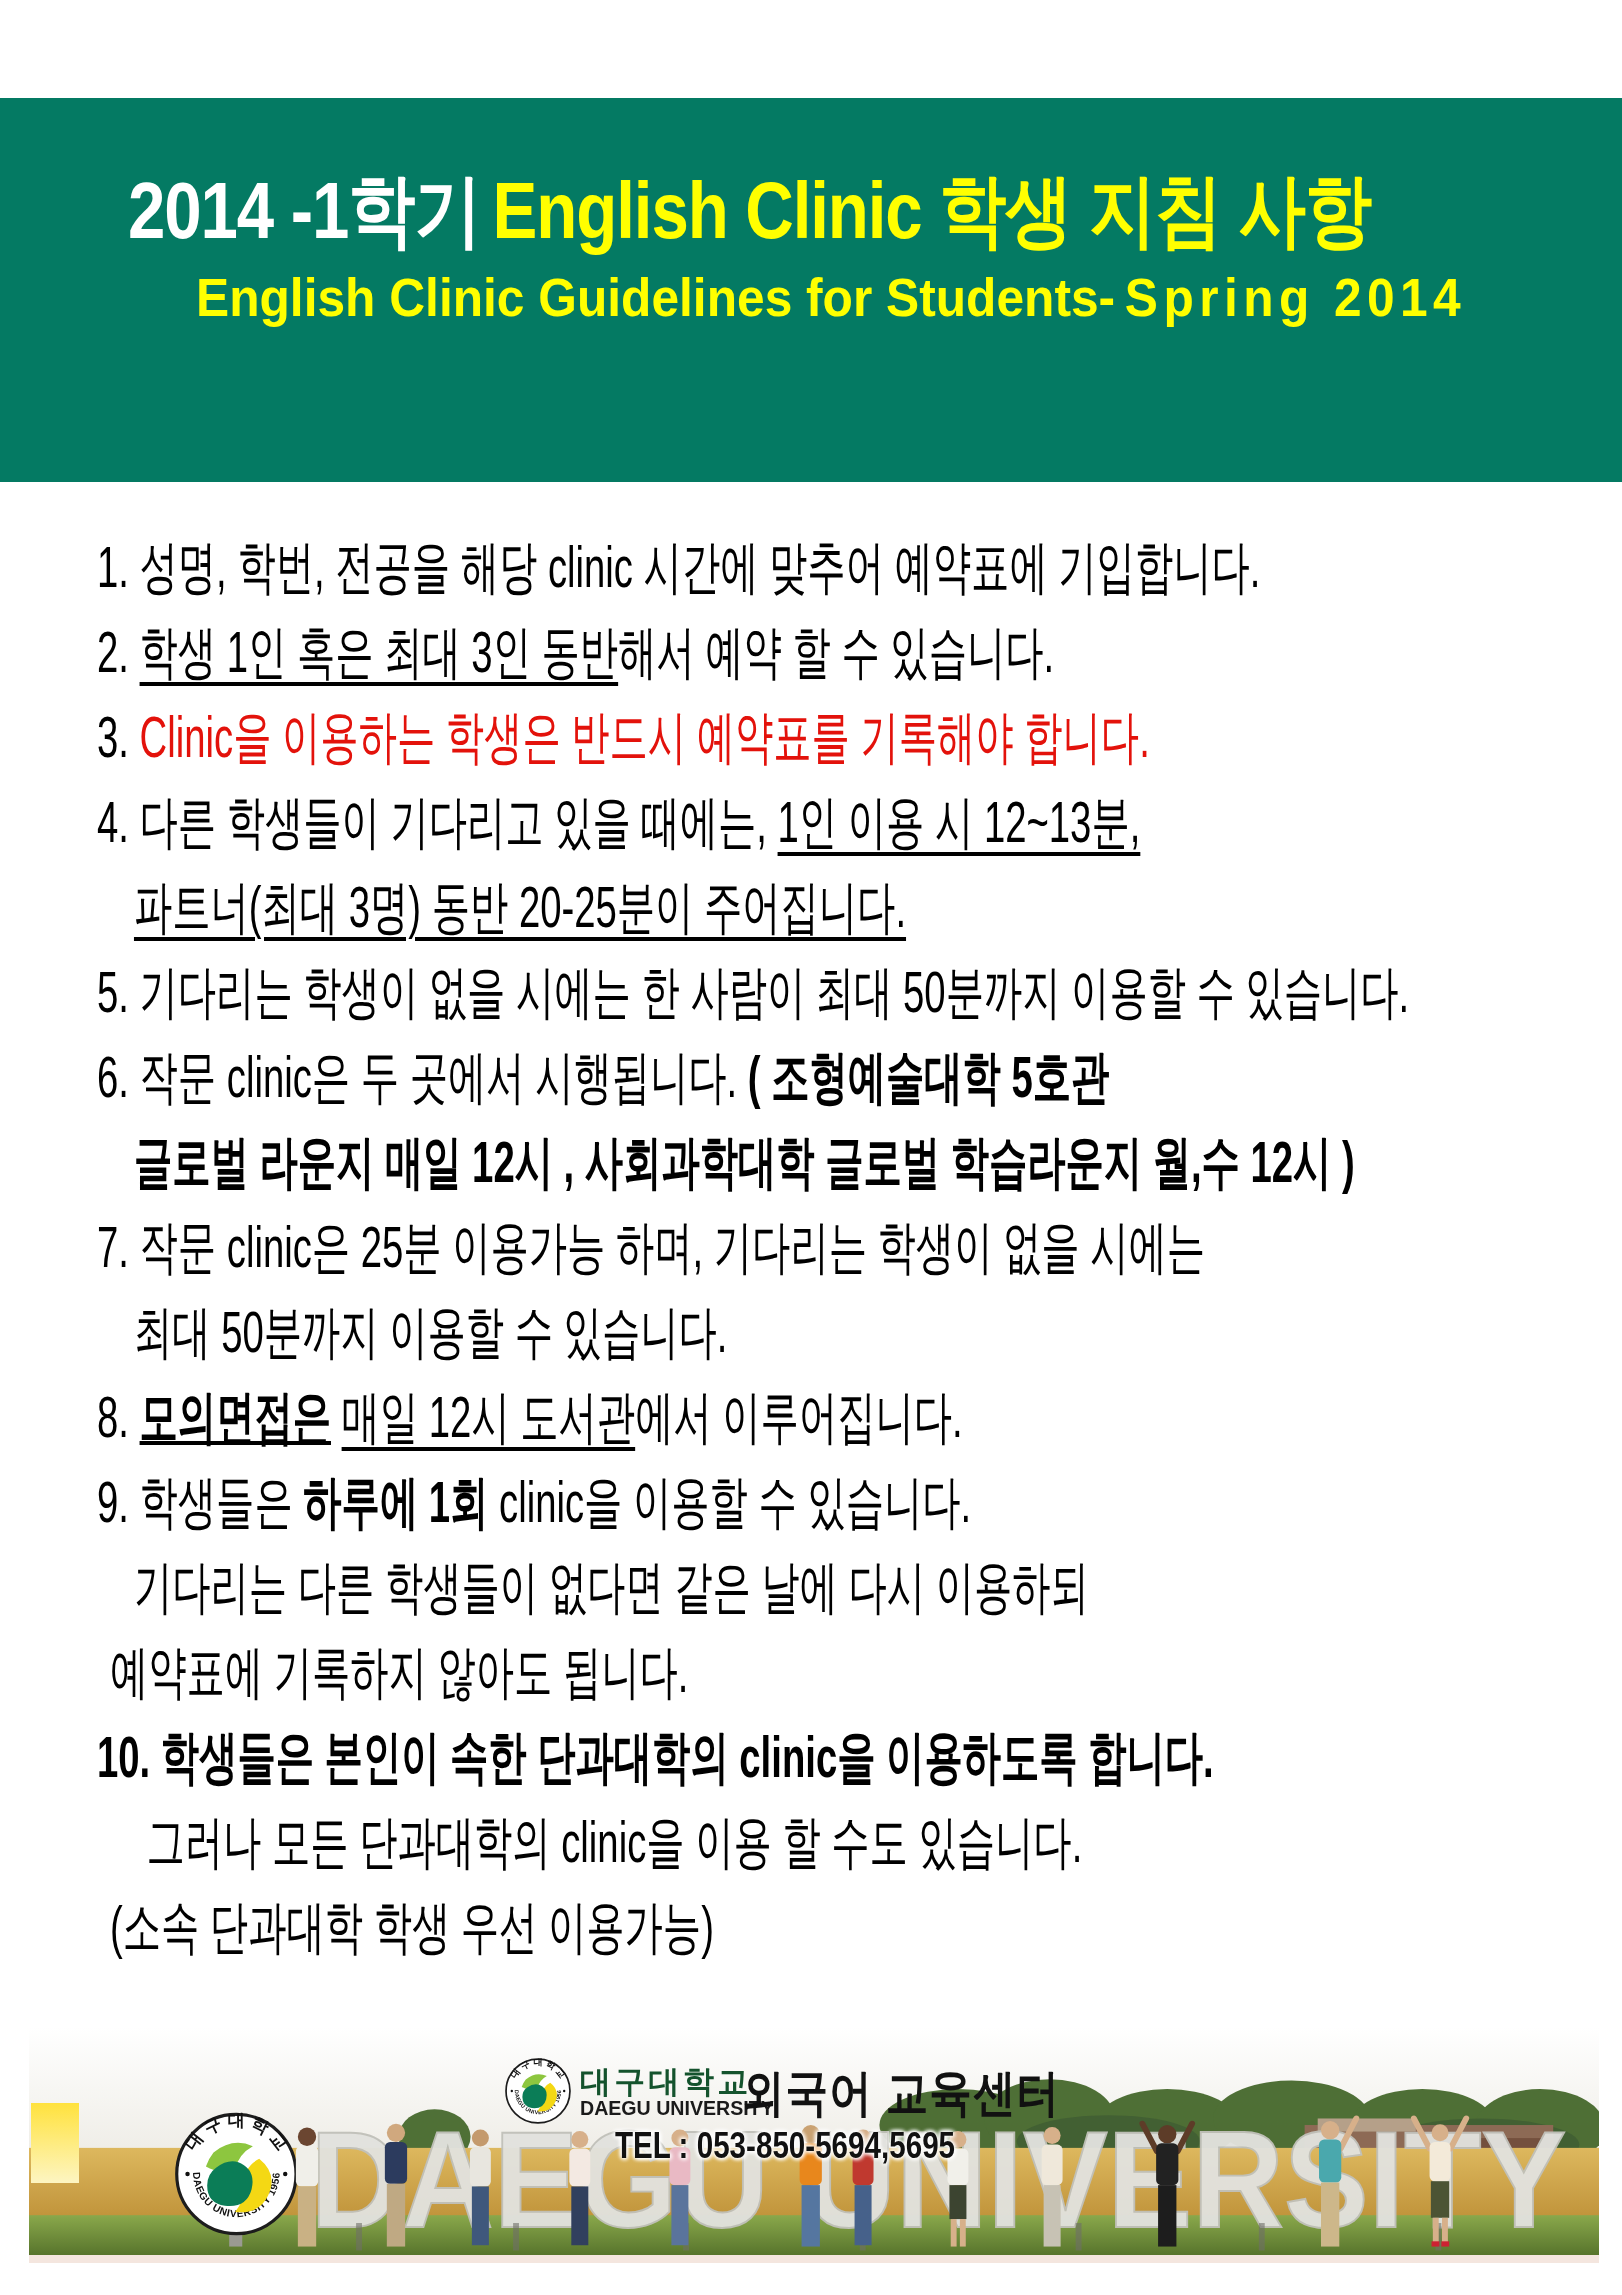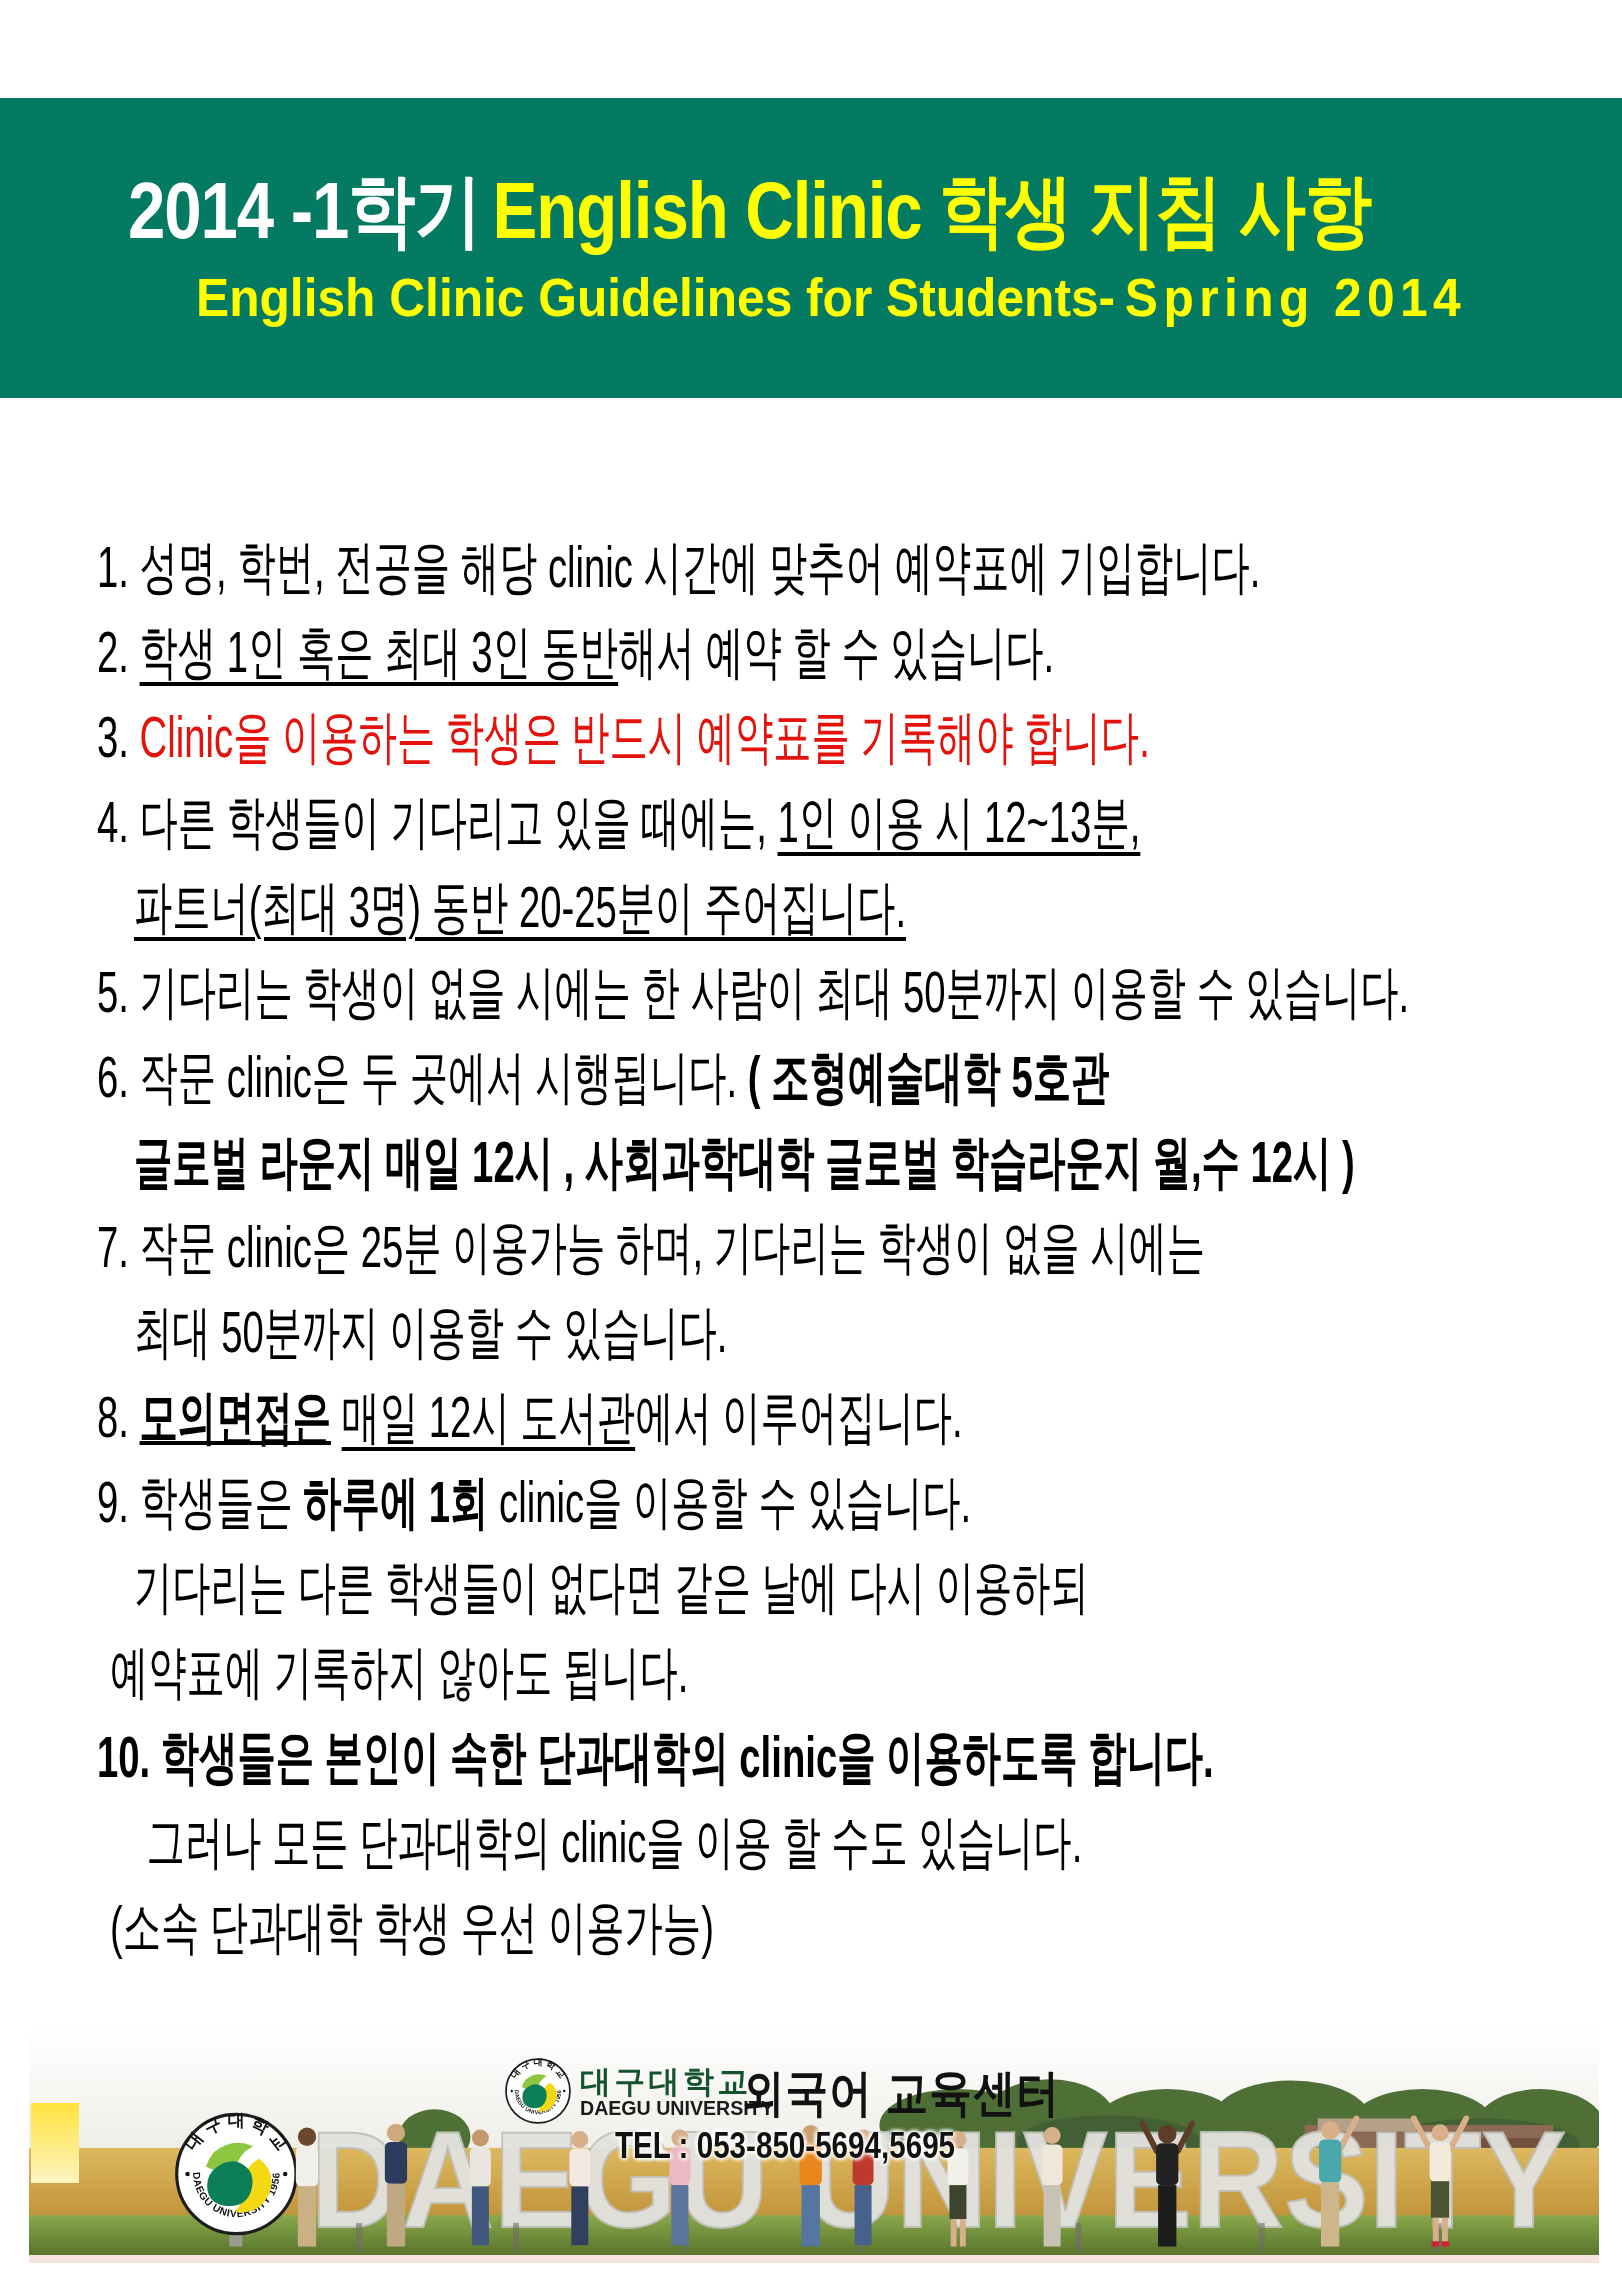--- a/index.html
+++ b/index.html
@@ -2,21 +2,21 @@
 <html style="font-size:10.5px"><head>
 <meta charset="utf-8">
 <style>
   html,body{margin:0;padding:0;}
   body{
     width:1623px;height:2295px;position:relative;background:#ffffff;
     font-family:"Liberation Sans","DejaVu Sans",sans-serif;color:#000;
     overflow:hidden;
   }
   
-  .band{position:absolute;left:0;top:98px;width:1623px;height:300px;background:#047a63;}
+  .band{position:absolute;left:0;top:98px;width:1623px;height:384px;background:#047a63;}
   .title{position:absolute;left:128px;top:60px;font-size:80px;font-weight:bold;
          white-space:nowrap;transform:scaleX(.84);transform-origin:0 0;letter-spacing:-1.3px;}
   .title .tw{color:#ffffff;}
   .title .ty{color:#ffff00;margin-left:14.4px;}
   .subtitle{position:absolute;left:196px;top:168px;font-size:54px;font-weight:bold;color:#ffff00;
             white-space:nowrap;transform:scaleX(.92);transform-origin:0 0;}
   .subtitle .season{letter-spacing:5.9px;margin-left:10.5px;}
   
   .list{position:absolute;left:97px;top:530px;}
   .line{height:85px;font-size:58px;line-height:73px;white-space:nowrap;

